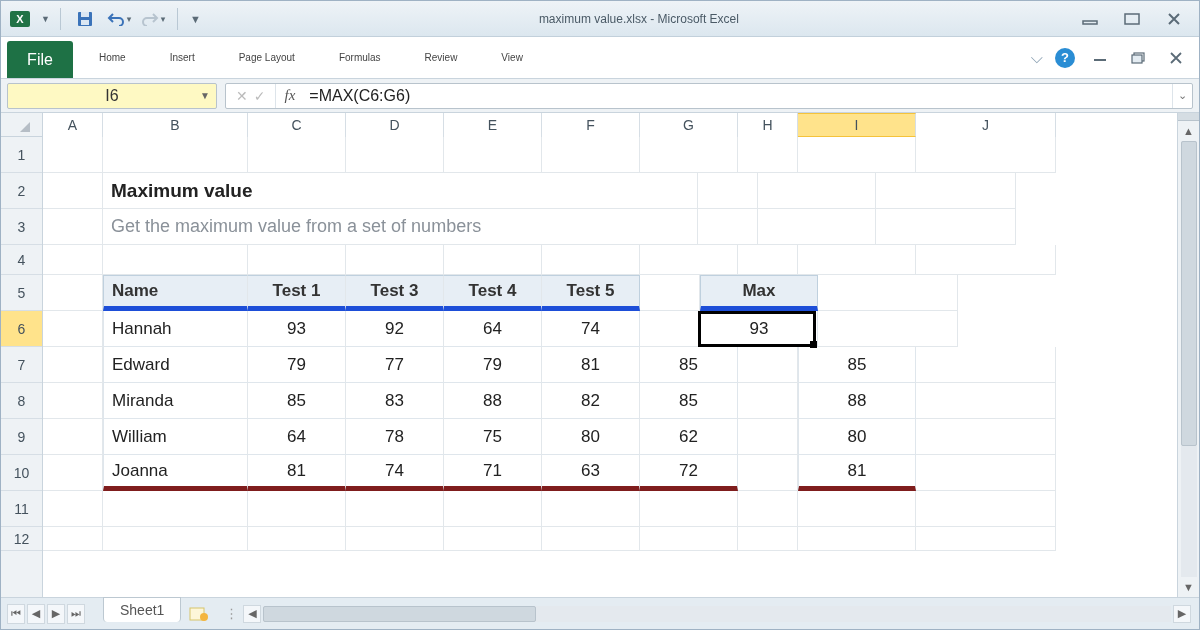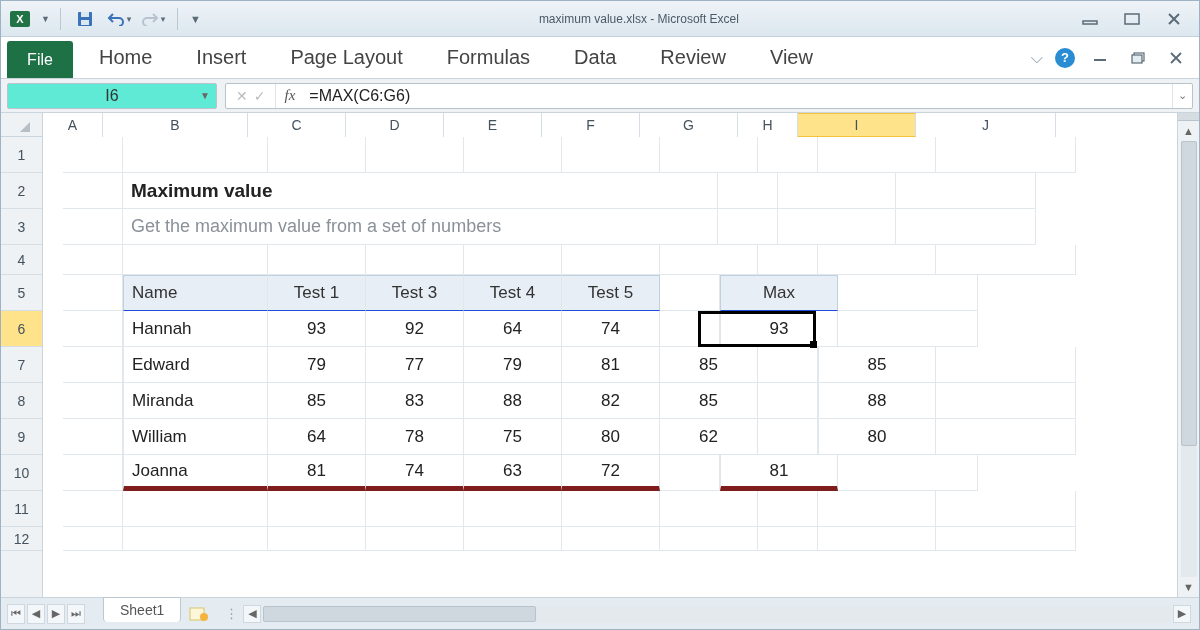--- a/index.html
+++ b/index.html
@@ -13,27 +13,27 @@
   .qat-sep { width: 1px; height: 22px; background: #b9c8d4; margin: 0 4px; }
   .qat-btn { width: 28px; height: 24px; display: flex; align-items: center; justify-content: center; border-radius: 3px; }
   .title-center { flex: 1; text-align: center; font-size: 12px; color: #4a5a66; }
   .win-controls { display: flex; gap: 16px; margin-right: 6px; }
   .win-btn { width: 26px; height: 18px; display: flex; align-items: center; justify-content: center; color: #5b6b77; }
   .dd-caret { font-size: 9px; color: #5b6b77; margin-left: 2px; }
 
   
   .ribbon { height: 42px; background: #fff; display: flex; align-items: stretch; border-bottom: 1px solid #c9d4dd; padding-left: 2px; }
   .file-tab { background: #1e7145; color: #fff; width: 66px; display: flex; align-items: center; justify-content: center; font-size: 16px; margin: 4px 4px 0 4px; border-radius: 3px 3px 0 0; }
-  .tab { padding: 0 22px; display: flex; align-items: center; font-size: 20px; color: #444; }
+  .tab { padding: 0 22px; display: flex; align-items: center; font-size: 10px; color: #444; }
   .ribbon-right { margin-left: auto; display: flex; align-items: center; gap: 12px; padding-right: 10px; }
   .help-circle { width: 20px; height: 20px; border-radius: 50%; background: #2a8dd4; color: #fff; display: flex; align-items: center; justify-content: center; font-size: 13px; font-weight: bold; }
 
   
   .formula-row { height: 34px; display: flex; align-items: center; border-bottom: 1px solid #c9d4dd; background: #eef2f5; padding: 4px 6px; gap: 8px; }
-  .namebox-wrap { width: 210px; height: 26px; background: #5eead4; border: 1px solid #b8c3cc; border-radius: 2px; display: flex; align-items: center; justify-content: center; position: relative; }
+  .namebox-wrap { width: 210px; height: 26px; background: #fef9c3; border: 1px solid #b8c3cc; border-radius: 2px; display: flex; align-items: center; justify-content: center; position: relative; }
   .namebox-wrap .dd { position: absolute; right: 6px; font-size: 10px; color: #666; }
   .fx-zone { display: flex; align-items: center; flex: 1; background: #fff; border: 1px solid #b8c3cc; height: 26px; border-radius: 2px; }
   .fx-btns { display: flex; align-items: center; gap: 6px; padding: 0 10px; border-right: 1px solid #dde4ea; height: 100%; }
   .fx-label { font-style: italic; font-family: "Times New Roman", serif; font-size: 15px; color: #555; padding: 0 8px; }
   .formula-input { flex: 1; padding: 0 6px; font-size: 16px; color: #222; }
   .expand-fx { width: 20px; display:flex;align-items:center;justify-content:center;color:#777;font-size:11px;border-left:1px solid #dde4ea;height:100%;}
 
   
   .sheet-area { flex: 1; display: flex; overflow: hidden; position: relative; }
   .rowhead-col { width: 42px; background: #eef2f5; border-right: 1px solid #c9d4dd; }
@@ -42,21 +42,21 @@
   .colhead { height: 24px; display: flex; align-items: center; justify-content: center; color: #44525d; border-right: 1px solid #d6dee5; font-size: 14px; }
   .colhead.sel { background: #ffe38b; border-top:1px solid #f5c33b; border-bottom:1px solid #f5c33b;}
   .rowhead { height: 36px; display: flex; align-items: center; justify-content: center; color: #44525d; border-bottom: 1px solid #d6dee5; font-size: 14px; }
   .rowhead.sel { background: #ffe38b; }
   .cells { position: relative; }
   .row { display: flex; height: 36px; }
   .cell { border-right: 1px solid #e2e7eb; border-bottom: 1px solid #e2e7eb; display: flex; align-items: center; padding: 0 8px; font-size: 17px; color: #222; background: #fff; }
   .cell.ctr { justify-content: center; }
 
   
-  .tbl-head { background: #e7eef5; font-weight: 400; color: #333; border-top:1px solid #bfd0de;border-bottom:1px solid #1d4ed8;}
+  .tbl-head { background: #e7eef5; font-weight: 700; color: #333; border-top:1px solid #bfd0de;border-bottom:5px solid #1d4ed8;}
   .tbl-head.first { border-left:1px solid #bfd0de;}
   .tbl-head.last  { border-right:1px solid #bfd0de;}
   .tbl-cell { border-bottom: 1px solid #dfe6ec; }
   .tbl-cell.first { border-left:1px solid #dfe6ec;}
   .tbl-cell.lastc { border-right:1px solid #dfe6ec;}
   .tbl-cell.lastr { border-bottom:5px solid #7f1d1d;}
 
   .title-cell { font-weight: 700; font-size: 19px; color: #222; }
   .subtitle-cell { color: #8a9199; font-size: 18px; }
 
@@ -148,23 +148,20 @@
         <span>Home</span>
       </div>
     <div class="tab">
         <span>Insert</span>
       </div>
     <div class="tab">
         <span>Page Layout</span>
       </div>
     <div class="tab">
         <span>Formulas</span>
-      </div>
-    <div class="tab">
-        <span>Data</span>
       </div>
     <div class="tab">
         <span>Review</span>
       </div>
     <div class="tab">
         <span>View</span>
       </div>
     <div class="ribbon-right">
       <span style="color:#8aa0b2;font-size:16px;">⌵</span>
       <div class="help-circle">?</div>
@@ -231,21 +228,21 @@
           <div class="rowhead">5</div>
           <div class="rowhead sel">6</div>
           <div class="rowhead">7</div>
           <div class="rowhead">8</div>
           <div class="rowhead">9</div>
           <div class="rowhead">10</div>
           <div class="rowhead">11</div>
           <div class="rowhead" style="height:24px">12</div>
         </div>
 
-        <div class="cells" style="flex:1;position:relative;padding-left:20px;">
+        <div class="cells" style="flex:1;position:relative;">
 
           <div class="row">
               <div class="cell wA"></div>
               <div class="cell wB"></div>
               <div class="cell wC"></div>
               <div class="cell wD"></div>
               <div class="cell wE"></div>
               <div class="cell wF"></div>
               <div class="cell wG"></div>
               <div class="cell wH"></div>
@@ -339,20 +336,21 @@
             <div class="cell wG tbl-cell ctr lastc">62</div>
             <div class="cell wH"></div>
             <div class="cell wI tbl-cell ctr first lastc">80</div>
             <div class="cell wJ"></div>
           </div>
           <div class="row">
             <div class="cell wA"></div>
             <div class="cell wB tbl-cell first lastr">Joanna</div>
             <div class="cell wC tbl-cell ctr lastr">81</div>
             <div class="cell wD tbl-cell ctr lastr">74</div>
+            <div class="cell wE tbl-cell ctr lastr">71</div>
             <div class="cell wF tbl-cell ctr lastr">63</div>
             <div class="cell wG tbl-cell ctr lastc lastr">72</div>
             <div class="cell wH"></div>
             <div class="cell wI tbl-cell ctr first lastc lastr">81</div>
             <div class="cell wJ"></div>
           </div>
 
           <div class="row">
               <div class="cell wA"></div>
               <div class="cell wB"></div>

